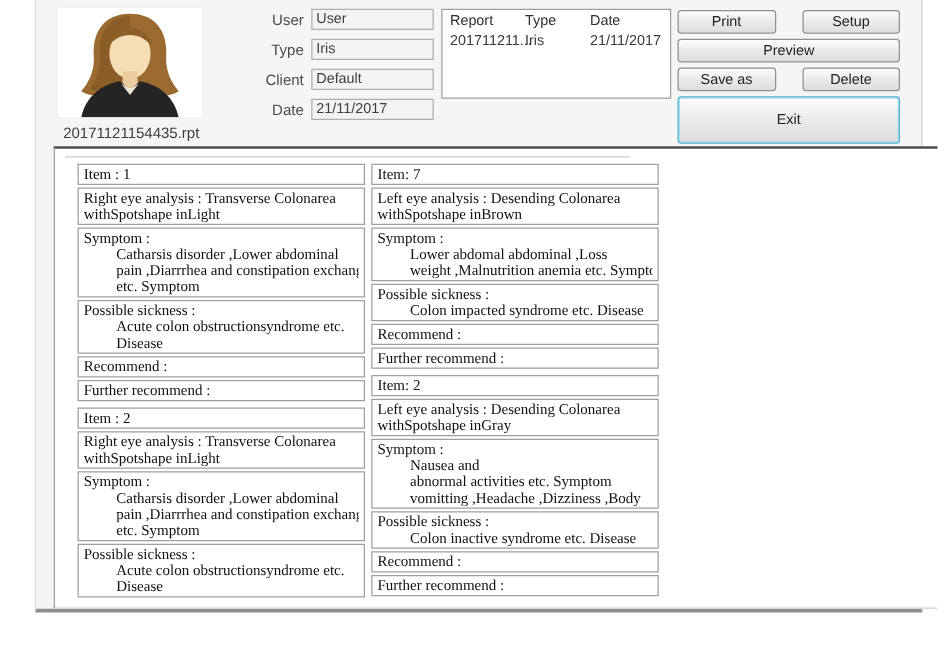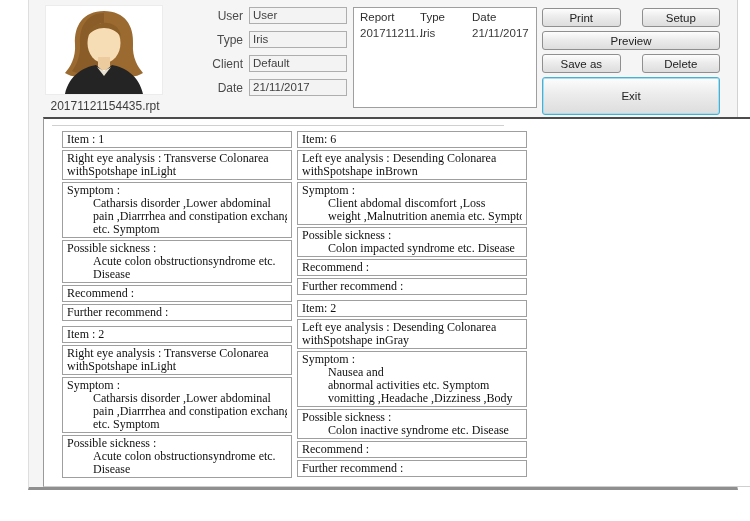--- a/index.html
+++ b/index.html
@@ -29,21 +29,21 @@
     font-size:12px;color:#4a4a4a;left:168px;
   }
   .f-value{
     position:absolute;left:220px;width:98px;height:17px;box-sizing:border-box;
     background:#f3f3f3;border:1px solid #aeaeae;
     font-size:11.5px;color:#3f3f3f;padding:1px 3px;
     font-family:"Liberation Sans",sans-serif;
   }
   
   .report-list{
-    position:absolute;left:324px;top:7px;width:184px;height:101px;
+    position:absolute;left:324px;top:7px;width:184px;height:72px;
     background:#ffffff;border:1px solid #9f9f9f;box-sizing:border-box;
     font-size:11.5px;color:#333;
   }
   .rl-head{display:flex;padding:3px 6px 2px;color:#2e2e2e;}
   .rl-row{display:flex;padding:2px 6px;color:#3a3a3a;cursor:default;}
   .rl-c1{width:60px;}
   .rl-c2{width:52px;}
   .rl-c3{flex:1;}
   
   .btns{
@@ -197,29 +197,29 @@
           <div class="ln ind">etc. Symptom</div>
         </div>
         <div class="rbox">
           <div class="ln">Possible sickness :</div>
           <div class="ln ind">Acute colon obstructionsyndrome etc.</div>
           <div class="ln ind">Disease</div>
         </div>
       </div>
     <div class="rcol right" id="col-right">
         <div class="rbox">
-          <div class="ln">Item: 6</div>
+          <div class="ln">Item: 7</div>
         </div>
         <div class="rbox">
           <div class="ln">Left eye analysis : Desending Colonarea</div>
           <div class="ln">withSpotshape inBrown</div>
         </div>
         <div class="rbox">
           <div class="ln">Symptom :</div>
-          <div class="ln ind">Client abdomal discomfort ,Loss</div>
+          <div class="ln ind">Lower abdomal abdominal ,Loss</div>
           <div class="ln ind">weight ,Malnutrition anemia etc. Symptom</div>
         </div>
         <div class="rbox">
           <div class="ln">Possible sickness :</div>
           <div class="ln ind">Colon impacted syndrome etc. Disease</div>
         </div>
         <div class="rbox">
           <div class="ln">Recommend :</div>
         </div>
         <div class="rbox">

